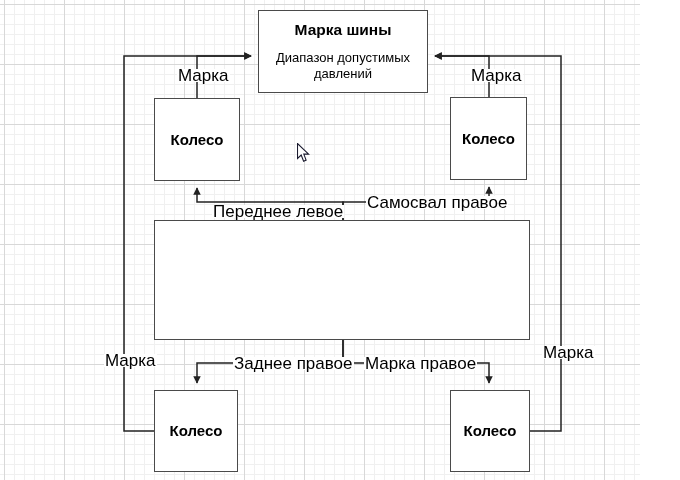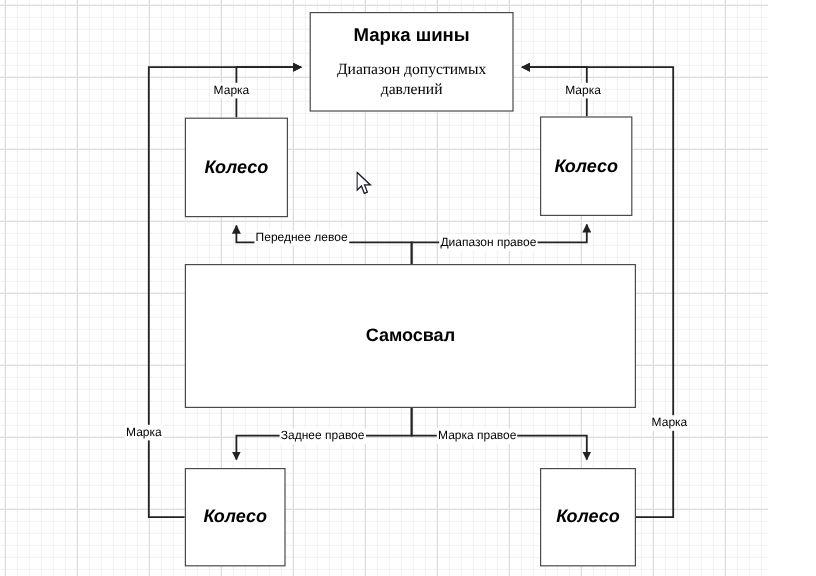--- a/index.html
+++ b/index.html
@@ -46,28 +46,28 @@
     font-weight: bold;
     font-size: 15px;
     line-height: 18px;
   }
   .node .sub {
     font-size: 13px;
     line-height: 16px;
     font-weight: normal;
   }
   #node-tire-brand .title { font-size: 15.5px; }
-  #node-tire-brand .sub { margin-top: 11px; font-family: Liberation Serif, serif; }
+  #node-tire-brand .sub { margin-top: 11px; }
   #node-truck .title { font-size: 15px; }
   #node-truck .sub-group { margin-top: 16px; }
-  .wheel .title { font-size: 15px; font-style: italic; }
+  .wheel .title { font-size: 15px; }
   .edge-label {
     position: absolute;
     background: #ffffff;
-    font-size: 10px;
+    font-size: 17px;
     line-height: 13px;
     color: #000000;
     white-space: nowrap;
     padding: 0 1px;
   }
   #cursor {
     position: absolute;
     width: 13px;
     height: 20px;
   }
@@ -116,21 +116,20 @@
       <path d="M 530 431 L 561 431 L 561 56 L 435 56" fill="none" stroke="#222222" stroke-width="1.5" marker-end="url(#arrow)"></path>
     </g>
   </svg>
 
   <div class="node" id="node-tire-brand" style="left:258px; top:10px; width:170px; height:83px;">
     <div class="title">Марка шины</div>
     <div class="sub">Диапазон допустимых давлений</div>
   </div>
 
   <div class="node" id="node-truck" style="left:154px; top:220px; width:376px; height:120px;">
-    <div class="title">Самосвал</div>
   </div>
 
   <div class="node wheel" id="node-wheel-front-left" style="left:154px; top:98px; width:86px; height:83px;">
     <div class="title">Колесо</div>
   </div>
 
   <div class="node wheel" id="node-wheel-front-right" style="left:450px; top:97px; width:77px; height:83px;">
     <div class="title">Колесо</div>
   </div>
 
@@ -143,23 +142,23 @@
   </div>
 
   <div class="edge-label" style="left:177px; top:69px;">Марка</div>
 
   <div class="edge-label" style="left:470px; top:69px;">Марка</div>
 
   <div class="edge-label" style="left:104px; top:354px;">Марка</div>
 
   <div class="edge-label" style="left:542px; top:346px;">Марка</div>
 
-  <div class="edge-label" style="left:212px; top:192px;">Переднее левое</div>
+  <div class="edge-label" style="left:212px; top:205px;">Переднее левое</div>
 
-  <div class="edge-label" style="left:366px; top:196px;">Диапазон правое</div>
+  <div class="edge-label" style="left:366px; top:196px;">Самосвал правое</div>
 
   <div class="edge-label" style="left:233px; top:357px;">Заднее правое</div>
 
   <div class="edge-label" style="left:364px; top:357px;">Марка правое</div>
 
   <svg id="cursor" style="left:297px; top:143px;" viewBox="0 0 13 20" xmlns="http://www.w3.org/2000/svg">
     <path d="M 0.5 0.5 L 0.5 15.5 L 4.2 12.0 L 6.6 18.2 L 9.1 17.1 L 6.8 11.1 L 11.6 11.1 Z" fill="#ffffff" stroke="#1a1a2e" stroke-width="1.1" stroke-linejoin="miter"></path>
   </svg>
 
 </div>

